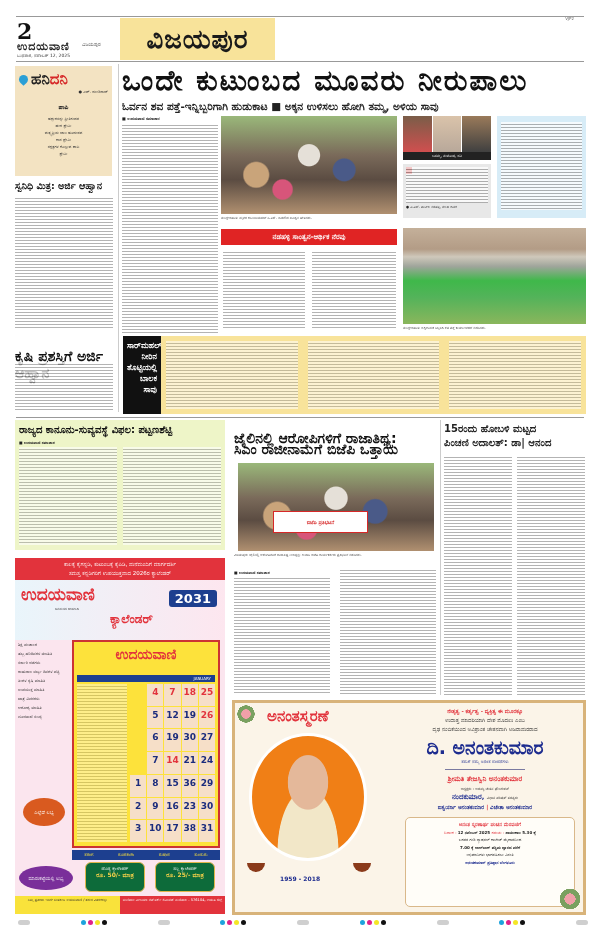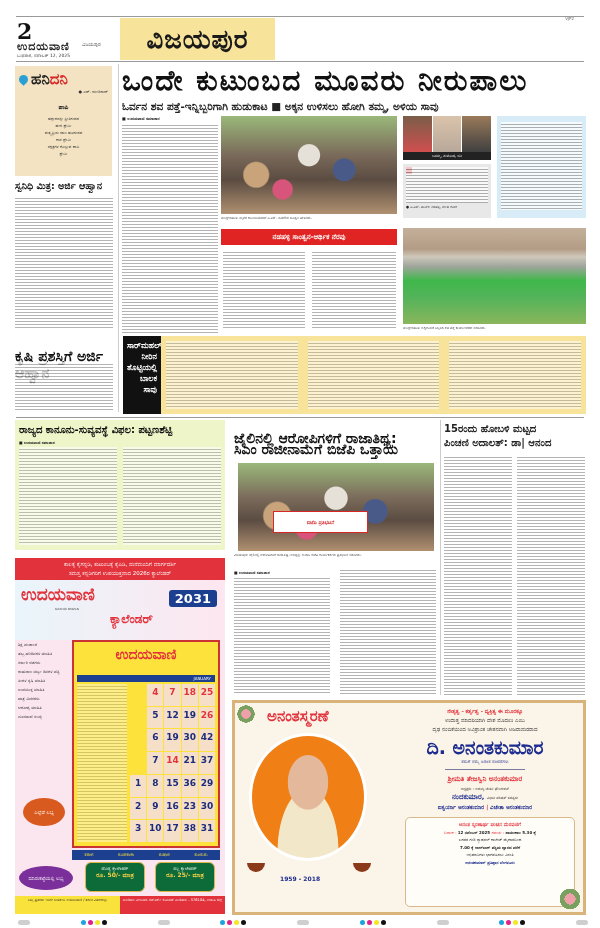--- a/index.html
+++ b/index.html
@@ -191,26 +191,26 @@
           <div class="red">25</div>
           <div style="background: transparent;"></div>
           <div>5</div>
           <div>12</div>
           <div>19</div>
           <div class="red">26</div>
           <div style="background: transparent;"></div>
           <div>6</div>
           <div>19</div>
           <div>30</div>
-          <div>42</div>
+          <div>27</div>
           <div style="background: transparent;"></div>
           <div>7</div>
           <div class="red">14</div>
           <div>21</div>
-          <div>37</div>
+          <div>24</div>
           <div>1</div>
           <div>8</div>
           <div>15</div>
           <div>36</div>
           <div>29</div>
           <div>2</div>
           <div>9</div>
           <div>16</div>
           <div>23</div>
           <div>30</div>

